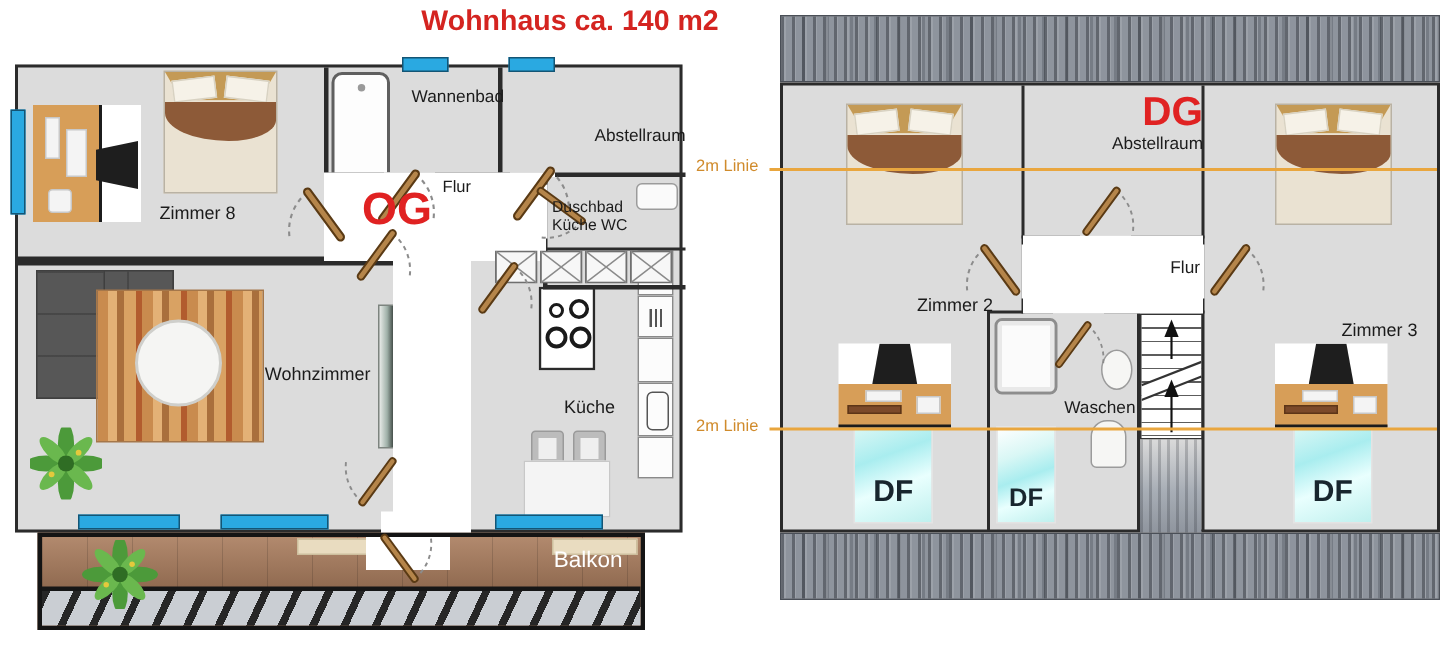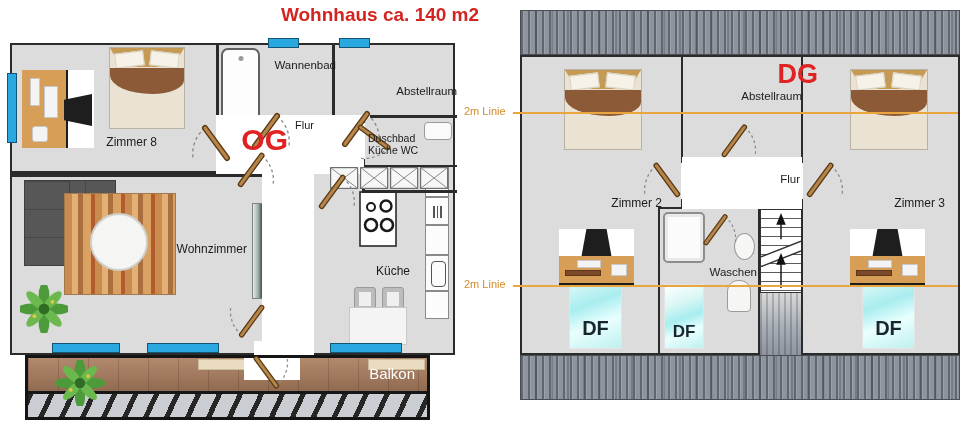--- a/index.html
+++ b/index.html
@@ -306,21 +306,21 @@
       </div>
       <div class="deskh" style="left:37px;top:172px;width:75px;height:56px;">
         <div class="chair"></div>
         <div class="wood">
           <div class="item" style="left:18px;top:4px;width:22px;height:6px;"></div>
           <div class="item" style="left:6px;top:14px;width:34px;height:4px;background:#7c4a2a;border-color:#5d3517;"></div>
           <div class="item" style="left:52px;top:8px;width:14px;height:10px;"></div>
         </div>
       </div>
 
-      <div class="lbl red" style="left:176px;top:2px;width:120px;font-size:27px;">DG</div>
+      <div class="lbl red" style="left:160px;top:2px;width:120px;font-size:27px;">DG</div>
       <div class="lbl" style="left:160px;top:33px;width:120px;font-size:11.5px;">Abstellraum</div>
       <div class="lbl" style="left:162px;top:116px;width:116px;font-size:11.5px;">Flur</div>
 
       <div class="shower" style="left:141px;top:155px;width:38px;height:47px;"></div>
       <div class="sinkoval" style="left:212px;top:176px;width:21px;height:27px;"></div>
       <div class="lbl" style="left:139px;top:209px;width:96px;font-size:11.5px;">Waschen</div>
       <div class="wc" style="left:205px;top:223px;width:24px;height:32px;"></div>
       <div class="df" style="left:142px;top:227px;width:38px;height:63px;">
         <div class="t" style="bottom:6px;font-size:17px;">DF</div>
       </div>
@@ -339,21 +339,21 @@
       <div class="abs" style="left:238px;top:236px;width:41px;height:62px;z-index:2;
                   background:repeating-linear-gradient(90deg,rgba(30,33,40,.22) 0 2px,rgba(0,0,0,0) 2px 6px),
                              linear-gradient(180deg,#dadada 0%,#a8aeb6 55%,#8f959e 100%);"></div>
 
       <div class="bed" style="left:328px;top:12px;width:78px;height:81px;">
         <div class="hb"></div>
         <div class="p1"></div>
         <div class="p2"></div>
         <div class="bl"></div>
       </div>
-      <div class="lbl" style="left:303px;top:140px;width:120px;">Zimmer 3</div>
+      <div class="lbl" style="left:303px;top:157px;width:120px;">Zimmer 3</div>
       <div class="df" style="left:340px;top:193px;width:51px;height:97px;">
         <div class="t">DF</div>
       </div>
       <div class="deskh" style="left:328px;top:172px;width:75px;height:56px;">
         <div class="chair"></div>
         <div class="wood">
           <div class="item" style="left:18px;top:4px;width:22px;height:6px;"></div>
           <div class="item" style="left:6px;top:14px;width:34px;height:4px;background:#7c4a2a;border-color:#5d3517;"></div>
           <div class="item" style="left:52px;top:8px;width:14px;height:10px;"></div>
         </div>

